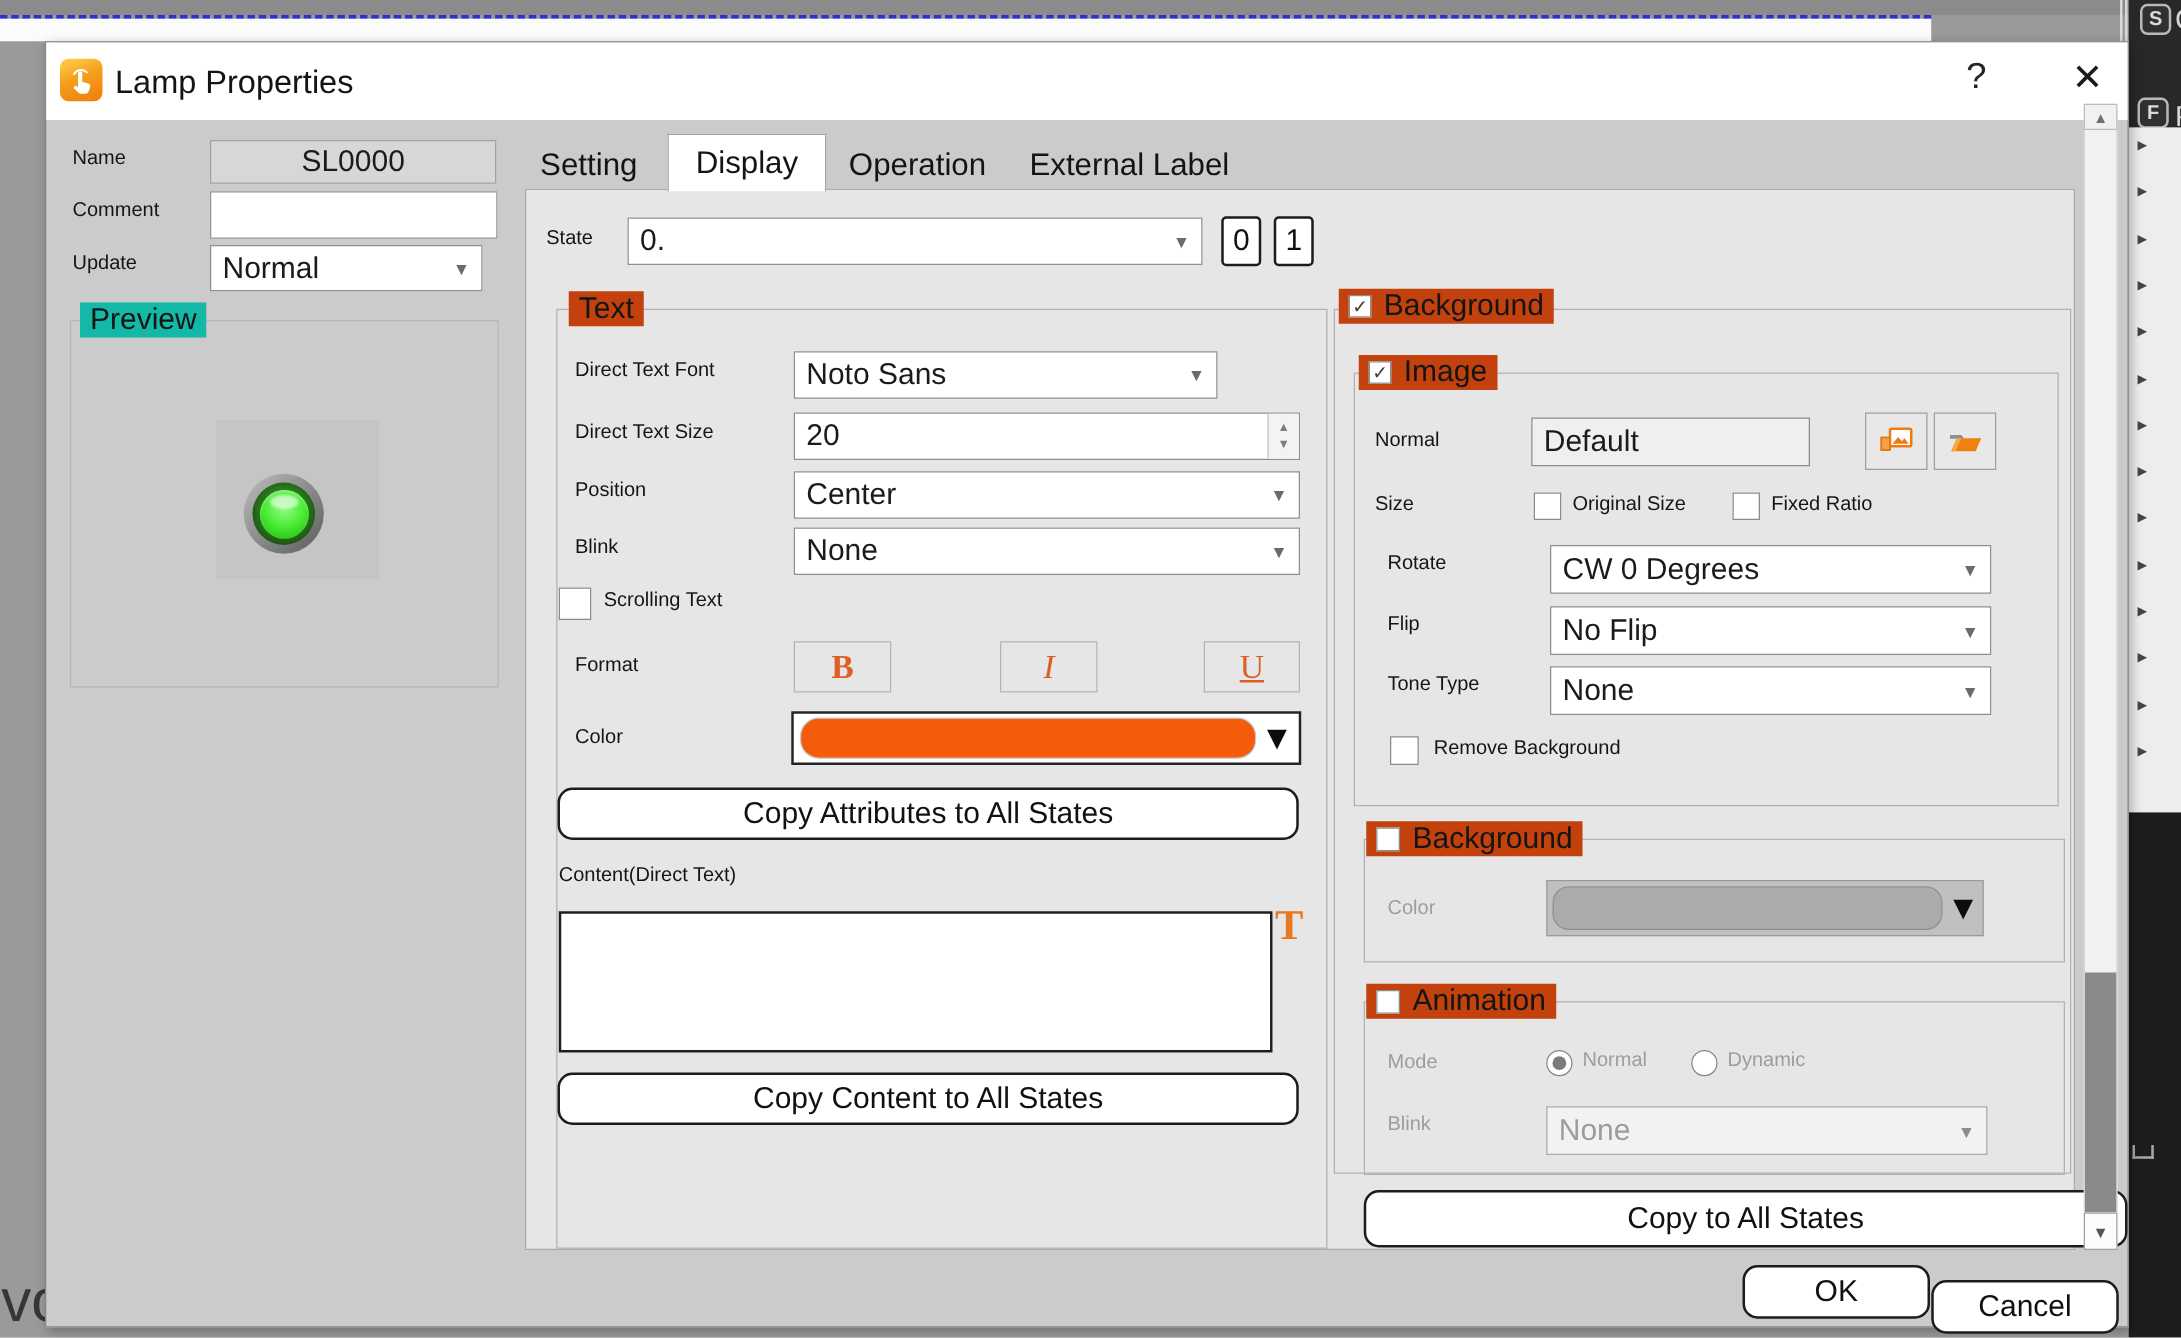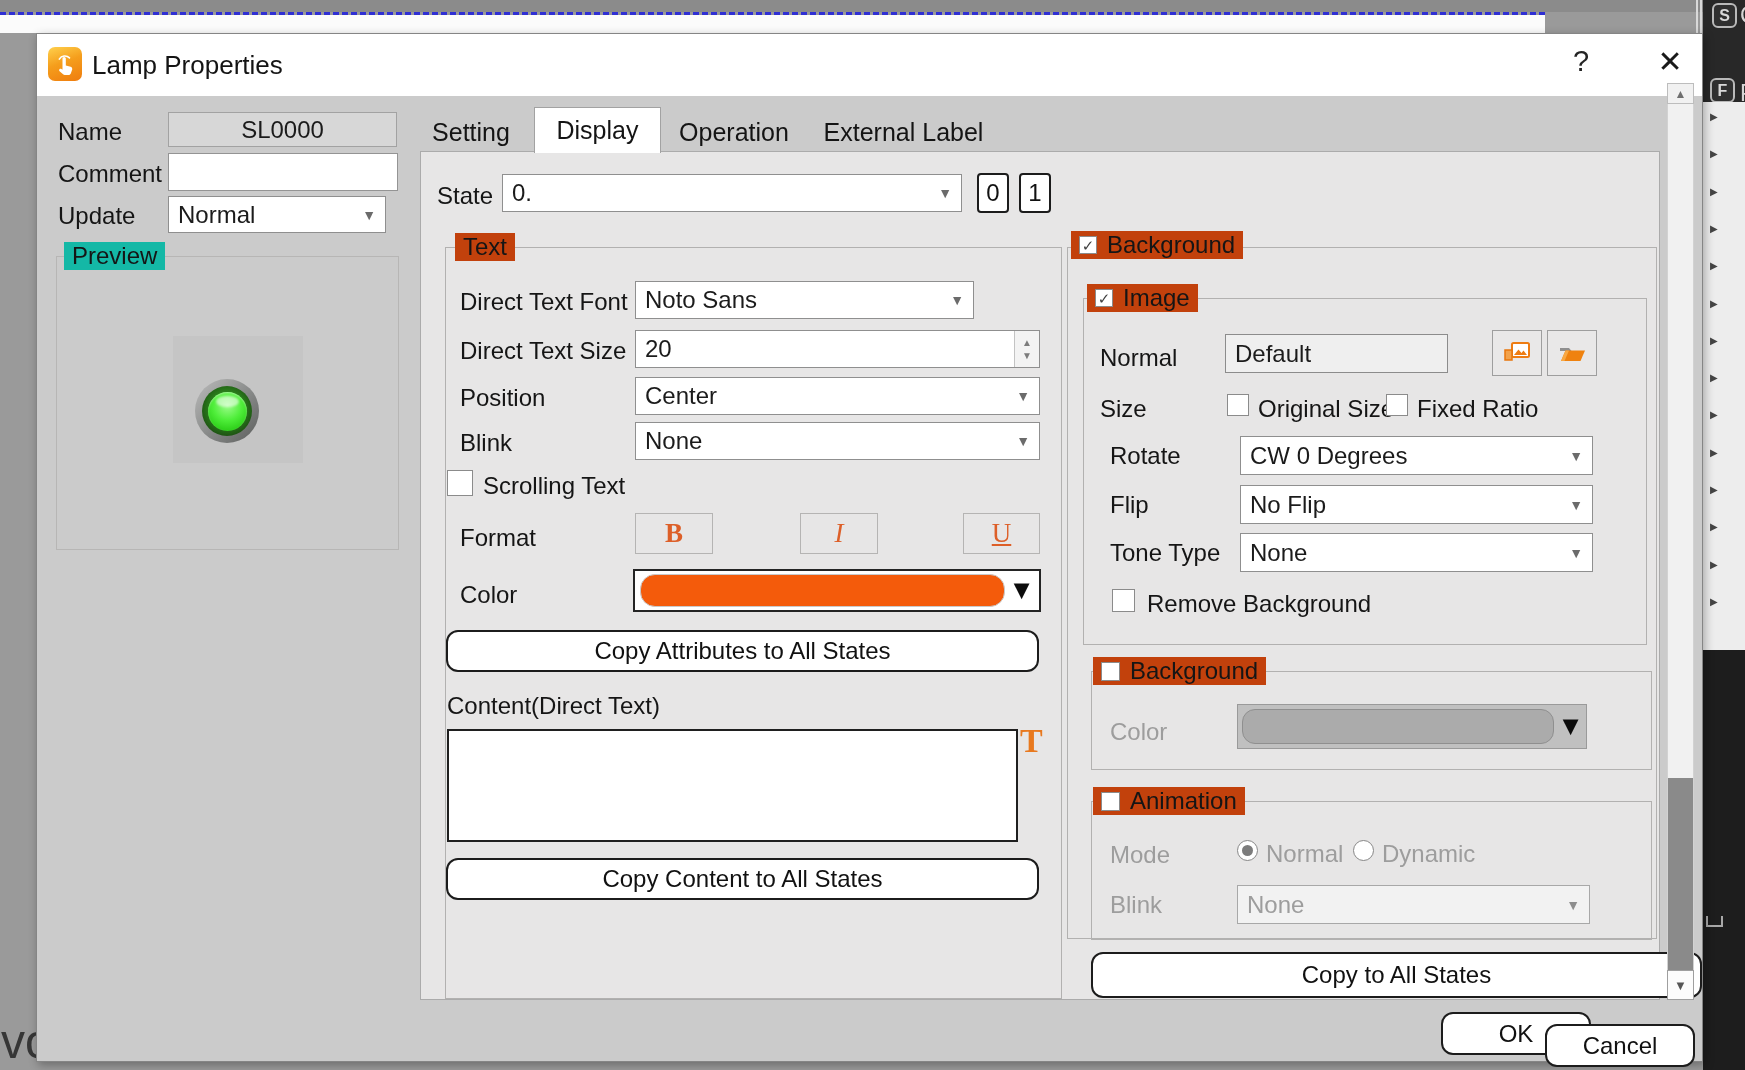--- a/index.html
+++ b/index.html
@@ -2,21 +2,21 @@
 <html><head>
 <meta charset="utf-8">
 <style>
   html,body{margin:0;padding:0}
   body{
     width:1745px;height:1070px;position:relative;overflow:hidden;
     background:#9a9a9a;font-family:"Liberation Sans",sans-serif;color:#1b1b1b;
     -webkit-font-smoothing:antialiased;
   }
   .abs{position:absolute}
-  .lbl{position:absolute;font-size:24px;white-space:nowrap;color:#151515}
+  .lbl{position:absolute;font-size:16px;white-space:nowrap;color:#151515}
   .lbl.dis{color:#9d9d9d}
   .glbl{position:absolute;font-size:24px;white-space:nowrap;background:#c2410c;
         padding:0 8px;display:flex;align-items:center;gap:10px;z-index:3;color:#151515}
   .gbox{position:absolute;border:1px solid #b2b1b0;z-index:1}
   .combo{position:absolute;background:#fff;border:1px solid #8f8f8f;display:flex;
          align-items:center;justify-content:space-between;padding:0 9px;font-size:24px;
          box-sizing:border-box;color:#1b1b1b}
   .combo .arr{font-size:14px;color:#6b6b6b;line-height:1}
   .combo.dis{color:#9d9d9d}
   .combo.dis .arr{color:#8d8d8d}
@@ -292,21 +292,21 @@
 <div class="lbl dis" style="left:1382px;top:840px;z-index:4">Dynamic</div>
 
 <div class="lbl dis" style="left:1110px;top:891px;z-index:4">Blink</div>
 <div class="combo dis" style="left:1237px;top:885px;width:353px;height:39px;background:#f2f2f2;border-color:#a8a8a8;z-index:4">
   <span>None</span>
   <span class="arr">▼</span>
 </div>
 
 <div class="btn" style="left:1091px;top:952px;width:611px;height:46px;z-index:4">Copy to All States</div>
 
-<div class="btn" style="left:1441px;top:1012px;width:150px;height:43px;z-index:4">OK</div>
+<div class="btn" style="left:1394px;top:1012px;width:150px;height:43px;z-index:4">OK</div>
 <div class="btn" style="left:1545px;top:1024px;width:150px;height:43px;z-index:4">Cancel</div>
 
 <div class="abs" style="left:1667px;top:83px;width:27px;height:917px;z-index:4">
   <div class="sb-btn" style="left:0;top:0;width:27px;height:21px;background:#f1f1f1;border:1px solid #bdbdbd">
     <span style="font-size:12px;color:#6f6f6f;line-height:1">▲</span>
   </div>
   <div class="abs" style="left:0;top:21px;width:27px;height:866px;background:#f1f1f1;border-left:1px solid #d2d2d2;border-right:1px solid #d2d2d2;box-sizing:border-box"></div>
   <div class="abs" style="left:1px;top:695px;width:25px;height:192px;background:#8a8a8a"></div>
   <div class="sb-btn" style="left:0;top:887px;width:27px;height:30px;background:#fcfcfc;border:1px solid #9f9f9f">
     <span style="font-size:13px;color:#565656;line-height:1">▼</span>

